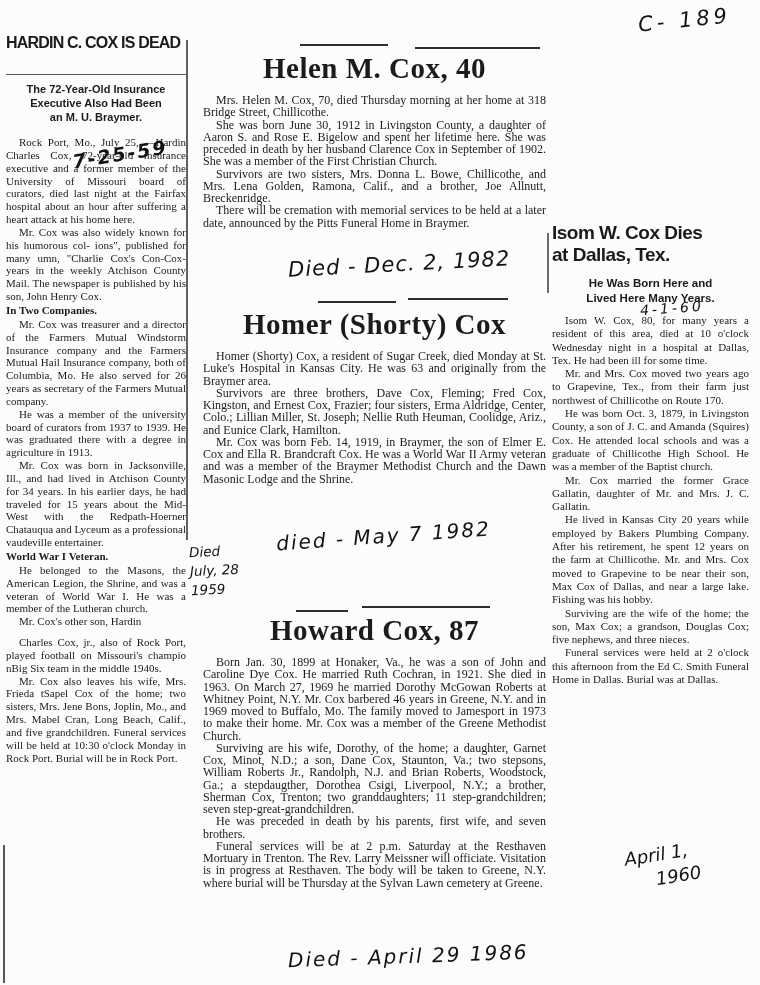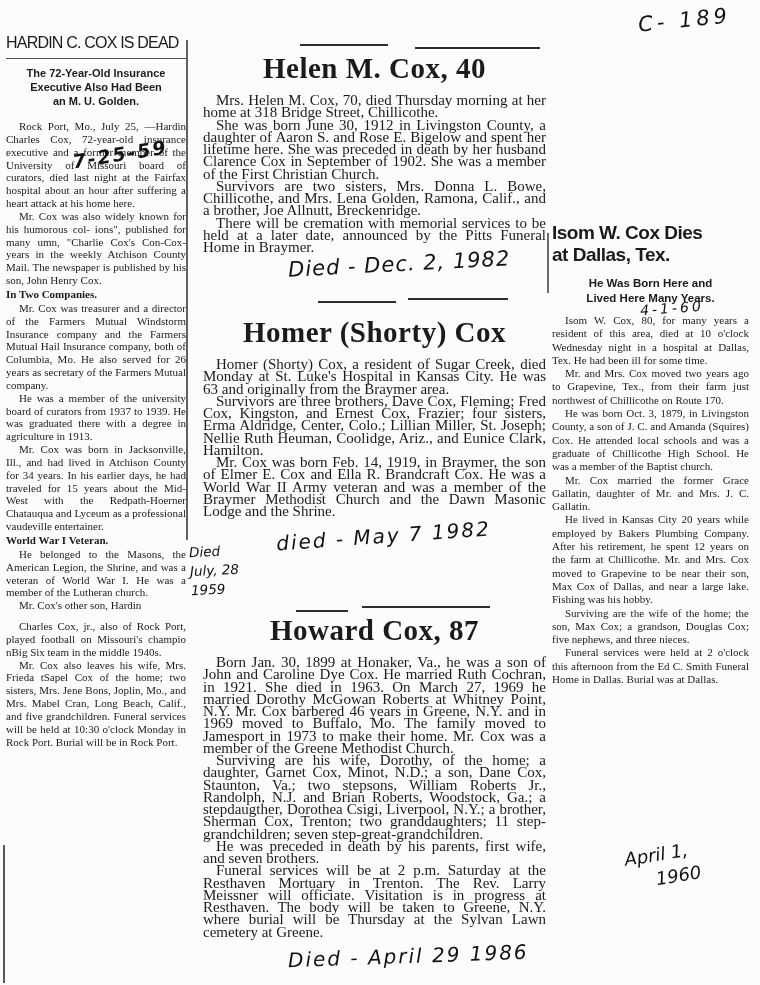--- a/index.html
+++ b/index.html
@@ -9,22 +9,22 @@
     font-family:"Liberation Serif", serif;
   }
   
   .body-text p{
     margin:0;text-align:justify;text-indent:13px;
     -webkit-hyphens:auto;hyphens:auto;
   }
   
   .col-left{position:absolute;left:6px;top:34px;width:180px;}
   .col-left .news-title{
-    font-family:"Liberation Sans",sans-serif;font-weight:normal;
-    font-size:16px;letter-spacing:-0.8px;margin:0 0 6px 0;white-space:nowrap;
+    font-family:"Liberation Sans",sans-serif;font-weight:bold;
+    font-size:16px;letter-spacing:-0.8px;margin:0 0 22px 0;white-space:nowrap;
   }
   .col-left .news-sub{
     font-family:"Liberation Sans",sans-serif;font-weight:bold;
     font-size:11.5px;text-align:center;line-height:13.5px;
     border-top:1.5px solid #2a2a2a;padding-top:6px;margin-bottom:10px;
   }
   .col-left .news-deck{
     font-family:"Liberation Sans",sans-serif;font-weight:bold;
     font-size:11px;text-align:center;line-height:14px;
     border-top:1px solid #555;padding-top:7px;margin-bottom:12px;
@@ -33,21 +33,21 @@
   .subhead{
     font-weight:bold;text-align:center;text-indent:0 !important;
     margin:1px 0 !important;
   }
   
   .obit{position:absolute;left:203px;width:343px;}
   .headline-serif{
     font-family:"Liberation Serif",serif;font-weight:bold;
     font-size:29px;text-align:center;margin:0 0 9px 0;letter-spacing:0.5px;
   }
-  .obit .body-text{font-size:15px;line-height:12.25px;}
+  .obit .body-text{font-size:12px;line-height:12.25px;}
   
   .col-right{position:absolute;left:552px;top:222px;width:197px;}
   .col-right .news-title{
     font-family:"Liberation Sans",sans-serif;font-weight:bold;
     font-size:19px;letter-spacing:-0.5px;line-height:22px;margin:0 0 10px 0;
   }
   .col-right .news-deck{
     font-family:"Liberation Sans",sans-serif;font-weight:bold;
     font-size:11.5px;text-align:center;line-height:15px;margin-bottom:8px;
   }
@@ -75,21 +75,21 @@
   <div class="rule" style="left:318px;top:301px;width:78px;height:2px;"></div>
   <div class="rule" style="left:408px;top:298px;width:100px;height:2px;"></div>
   <div class="rule" style="left:296px;top:610px;width:52px;height:2px;"></div>
   <div class="rule" style="left:362px;top:606px;width:128px;height:2px;"></div>
 
   <div class="col-left">
     <div class="news-title">HARDIN C. COX IS DEAD</div>
     <div class="news-deck">
       <div>The 72-Year-Old Insurance</div>
       <div>Executive Also Had Been</div>
-      <div>an M. U. Golden.</div>
+      <div>an M. U. Braymer.</div>
     </div>
     <div class="body-text">
       <p>Rock Port, Mo., July 25, —Hardin Charles Cox, 72-year-old insurance executive and a former member of the University of Missouri board of curators, died last night at the Fairfax hospital about an hour after suffering a heart attack at his home here.</p>
       <p>Mr. Cox was also widely known for his humorous col- ions", published for many umn, "Charlie Cox's Con-Cox- years in the weekly Atchison County Mail. The newspaper is published by his son, John Henry Cox.</p>
       <p class="subhead">In Two Companies.</p>
       <p>Mr. Cox was treasurer and a director of the Farmers Mutual Windstorm Insurance company and the Farmers Mutual Hail Insurance company, both of Columbia, Mo. He also served for 26 years as secretary of the Farmers Mutual company.</p>
       <p>He was a member of the university board of curators from 1937 to 1939. He was graduated there with a degree in agriculture in 1913.</p>
       <p>Mr. Cox was born in Jacksonville, Ill., and had lived in Atchison County for 34 years. In his earlier days, he had traveled for 15 years about the Mid-West with the Redpath-Hoerner Chatauqua and Lyceum as a professional vaudeville entertainer.</p>
       <p class="subhead">World War I Veteran.</p>
       <p>He belonged to the Masons, the American Legion, the Shrine, and was a veteran of World War I. He was a member of the Lutheran church.</p>
@@ -111,21 +111,21 @@
     <h1 class="headline-serif">Helen M. Cox, 40</h1>
     <div class="body-text">
       <p>Mrs. Helen M. Cox, 70, died Thursday morning at her home at 318 Bridge Street, Chillicothe.</p>
       <p>She was born June 30, 1912 in Livingston County, a daughter of Aaron S. and Rose E. Bigelow and spent her lifetime here. She was preceded in death by her husband Clarence Cox in September of 1902. She was a member of the First Christian Church.</p>
       <p>Survivors are two sisters, Mrs. Donna L. Bowe, Chillicothe, and Mrs. Lena Golden, Ramona, Calif., and a brother, Joe Allnutt, Breckenridge.</p>
       <p>There will be cremation with memorial services to be held at a later date, announced by the Pitts Funeral Home in Braymer.</p>
     </div>
   </div>
   <div class="hand" style="left:288px;top:252px;font-size:21px;transform:rotate(-3deg);letter-spacing:1px;">Died - Dec. 2, 1982</div>
 
-  <div class="obit" style="top:316px;">
+  <div class="obit" style="top:308px;">
     <h1 class="headline-serif">Homer (Shorty) Cox</h1>
     <div class="body-text">
       <p>Homer (Shorty) Cox, a resident of Sugar Creek, died Monday at St. Luke's Hospital in Kansas City. He was 63 and originally from the Braymer area.</p>
       <p>Survivors are three brothers, Dave Cox, Fleming; Fred Cox, Kingston, and Ernest Cox, Frazier; four sisters, Erma Aldridge, Center, Colo.; Lillian Miller, St. Joseph; Nellie Ruth Heuman, Coolidge, Ariz., and Eunice Clark, Hamilton.</p>
       <p>Mr. Cox was born Feb. 14, 1919, in Braymer, the son of Elmer E. Cox and Ella R. Brandcraft Cox. He was a World War II Army veteran and was a member of the Braymer Methodist Church and the Dawn Masonic Lodge and the Shrine.</p>
     </div>
   </div>
   <div class="hand" style="left:276px;top:524px;font-size:20px;transform:rotate(-4deg);letter-spacing:2px;">died - May 7 1982</div>
 
   <div class="obit" style="top:614px;">

